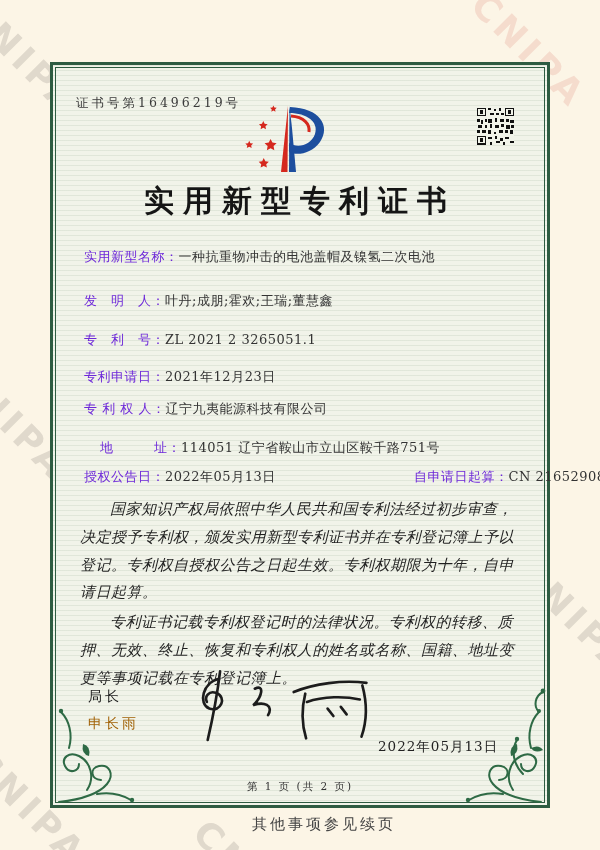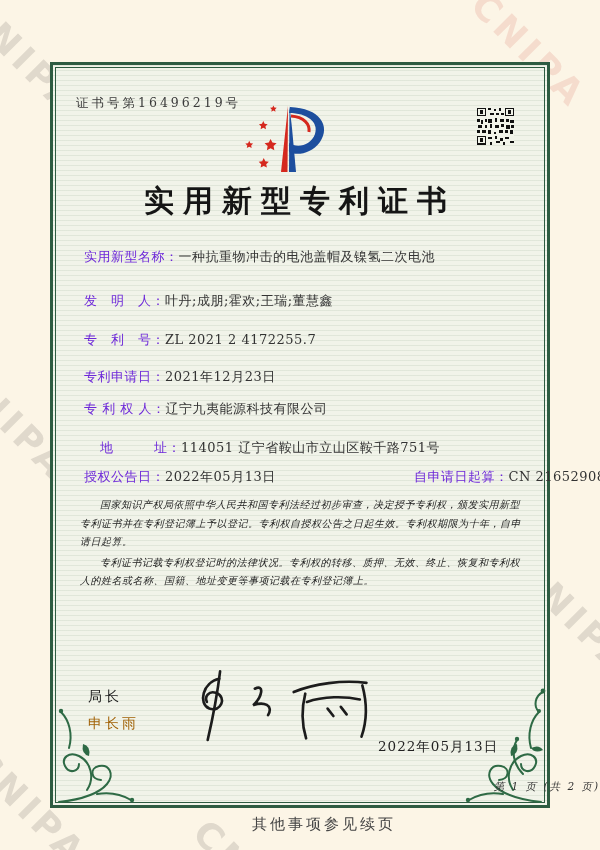--- a/index.html
+++ b/index.html
@@ -62,31 +62,31 @@
   }
   .field-row .flabel{color:#6d28d9;}
   .field-row .fvalue{color:#333;}
   .row0{top:248px;} .row1{top:292px;} .row2{top:331px;}
   .row3{top:368px;} .row4{top:400px;} .row5{top:439px;margin-left:16px;}
   .row6{top:468px;}
   .grant-no{position:absolute;left:330px;top:0;}
   .grant-wrap{position:relative;}
   .paras{
     position:absolute;left:80px;top:496px;width:444px;
-    font-size:10px;line-height:1.85;font-style:italic;
+    font-size:15px;line-height:1.85;font-style:italic;
     color:#1f1f1f;letter-spacing:0.5px;
   }
   .paras p{margin:0 0 2px 0;text-indent:2em;}
   .sign-title{position:absolute;left:88px;top:688px;font-size:14px;letter-spacing:3px;color:#222;}
   .sign-name{position:absolute;left:88px;top:715px;font-size:14px;letter-spacing:3px;color:#a16207;}
   .signature{position:absolute;left:168px;top:664px;width:215px;height:85px;}
   .issue-date{position:absolute;left:378px;top:738px;font-size:13.5px;letter-spacing:1px;color:#222;}
   .page-info{
-    position:absolute;left:0;top:780px;width:100%;text-align:right;
-    font-size:10.5px;letter-spacing:2px;color:#333;z-index:3;font-style:italic;
+    position:absolute;left:0;top:780px;width:100%;text-align:center;
+    font-size:10.5px;letter-spacing:2px;color:#333;z-index:3;
   }
   .note{
     position:absolute;left:0;top:815px;width:100%;text-align:center;
     font-size:15px;letter-spacing:3px;color:#444;z-index:3;padding-left:24px;
   }
 </style>
 </head>
 <body>
 
 <div class="wm wm-gray wm1">CNIPA</div>
@@ -205,21 +205,21 @@
 
   <div class="title">实用新型专利证书</div>
 
   <div class="field-row row0">
     <span class="flabel">实用新型名称：</span><span class="fvalue">一种抗重物冲击的电池盖帽及镍氢二次电池</span>
   </div>
   <div class="field-row row1">
     <span class="flabel">发　明　人：</span><span class="fvalue">叶丹;成朋;霍欢;王瑞;董慧鑫</span>
   </div>
   <div class="field-row row2">
-    <span class="flabel">专　利　号：</span><span class="fvalue">ZL 2021 2 4172255.7</span>
+    <span class="flabel">专　利　号：</span><span class="fvalue">ZL 2021 2 3265051.1</span>
   </div>
   <div class="field-row row3">
     <span class="flabel">专利申请日：</span><span class="fvalue">2021年12月23日</span>
   </div>
   <div class="field-row row4">
     <span class="flabel">专 利 权 人：</span><span class="fvalue">辽宁九夷能源科技有限公司</span>
   </div>
   <div class="field-row row5">
     <span class="flabel">地　　　址：</span><span class="fvalue">114051 辽宁省鞍山市立山区鞍千路751号</span>
   </div>

